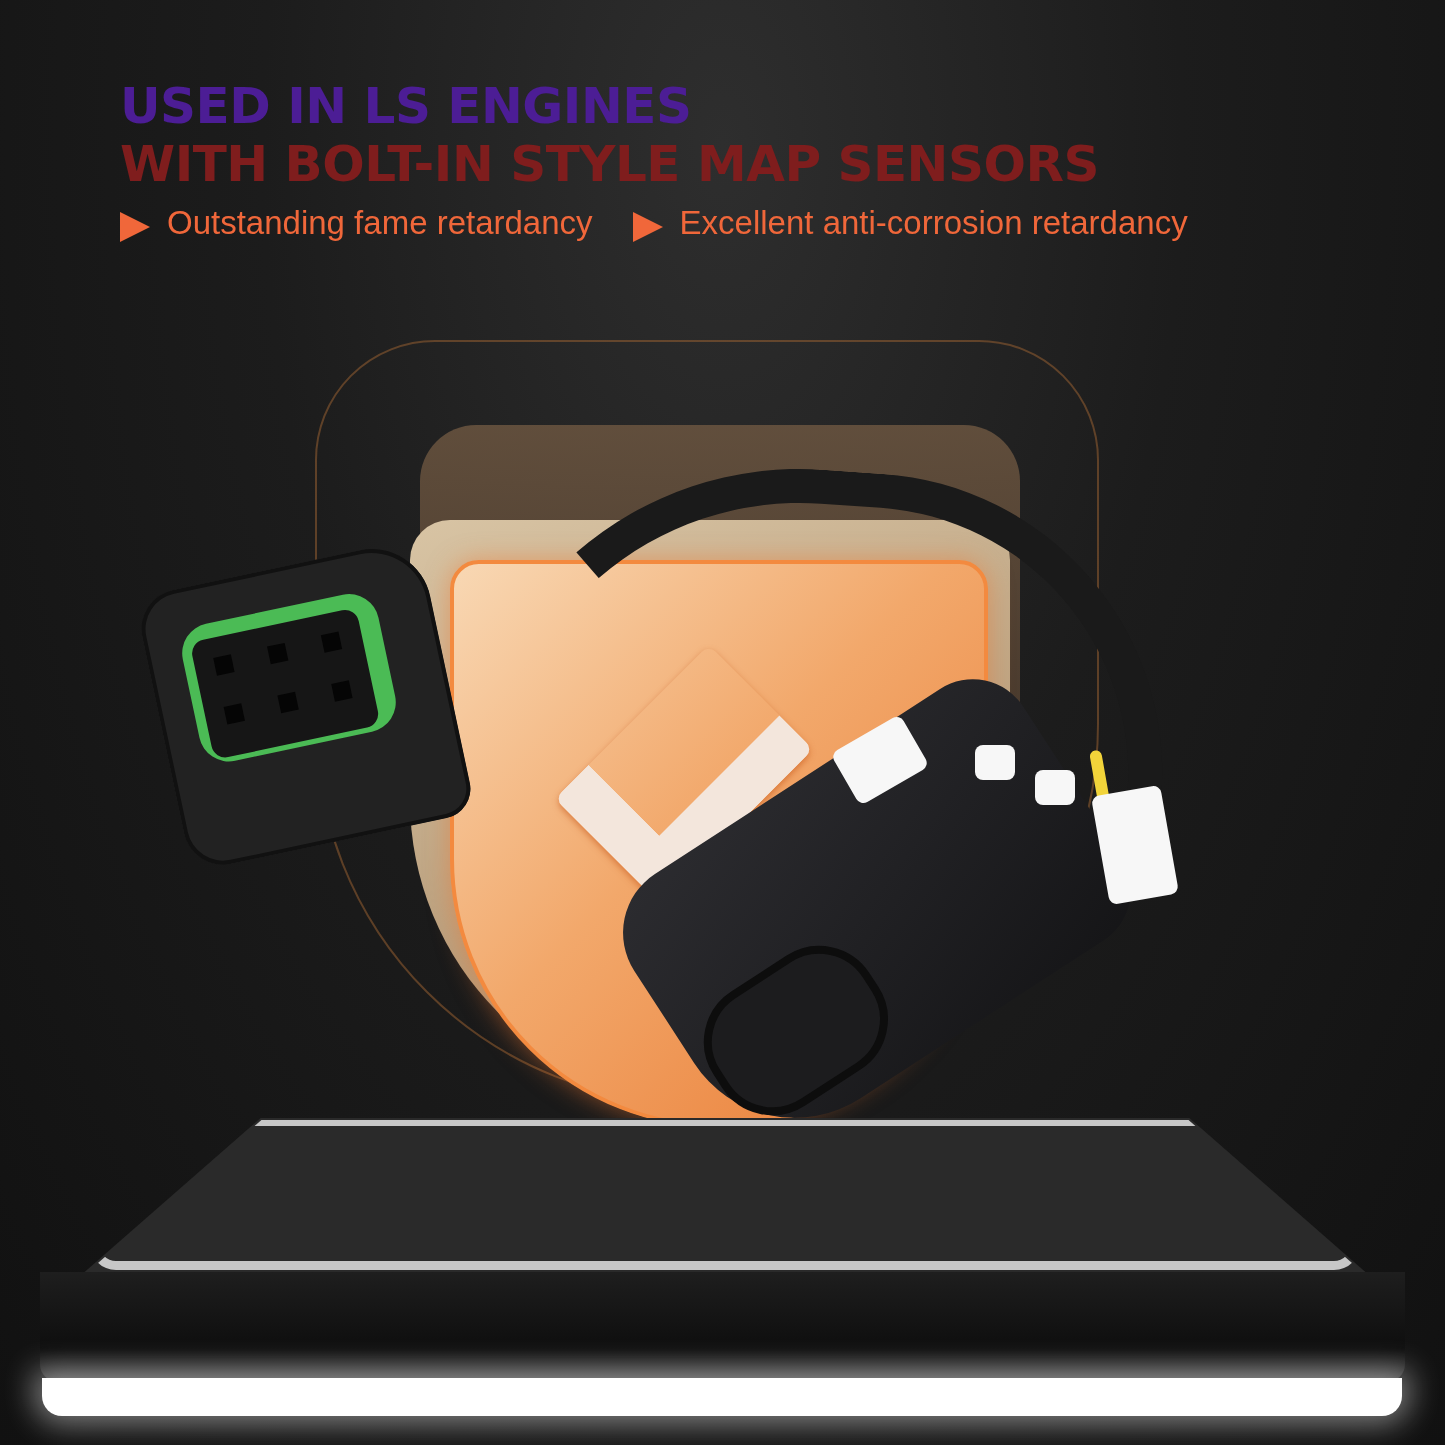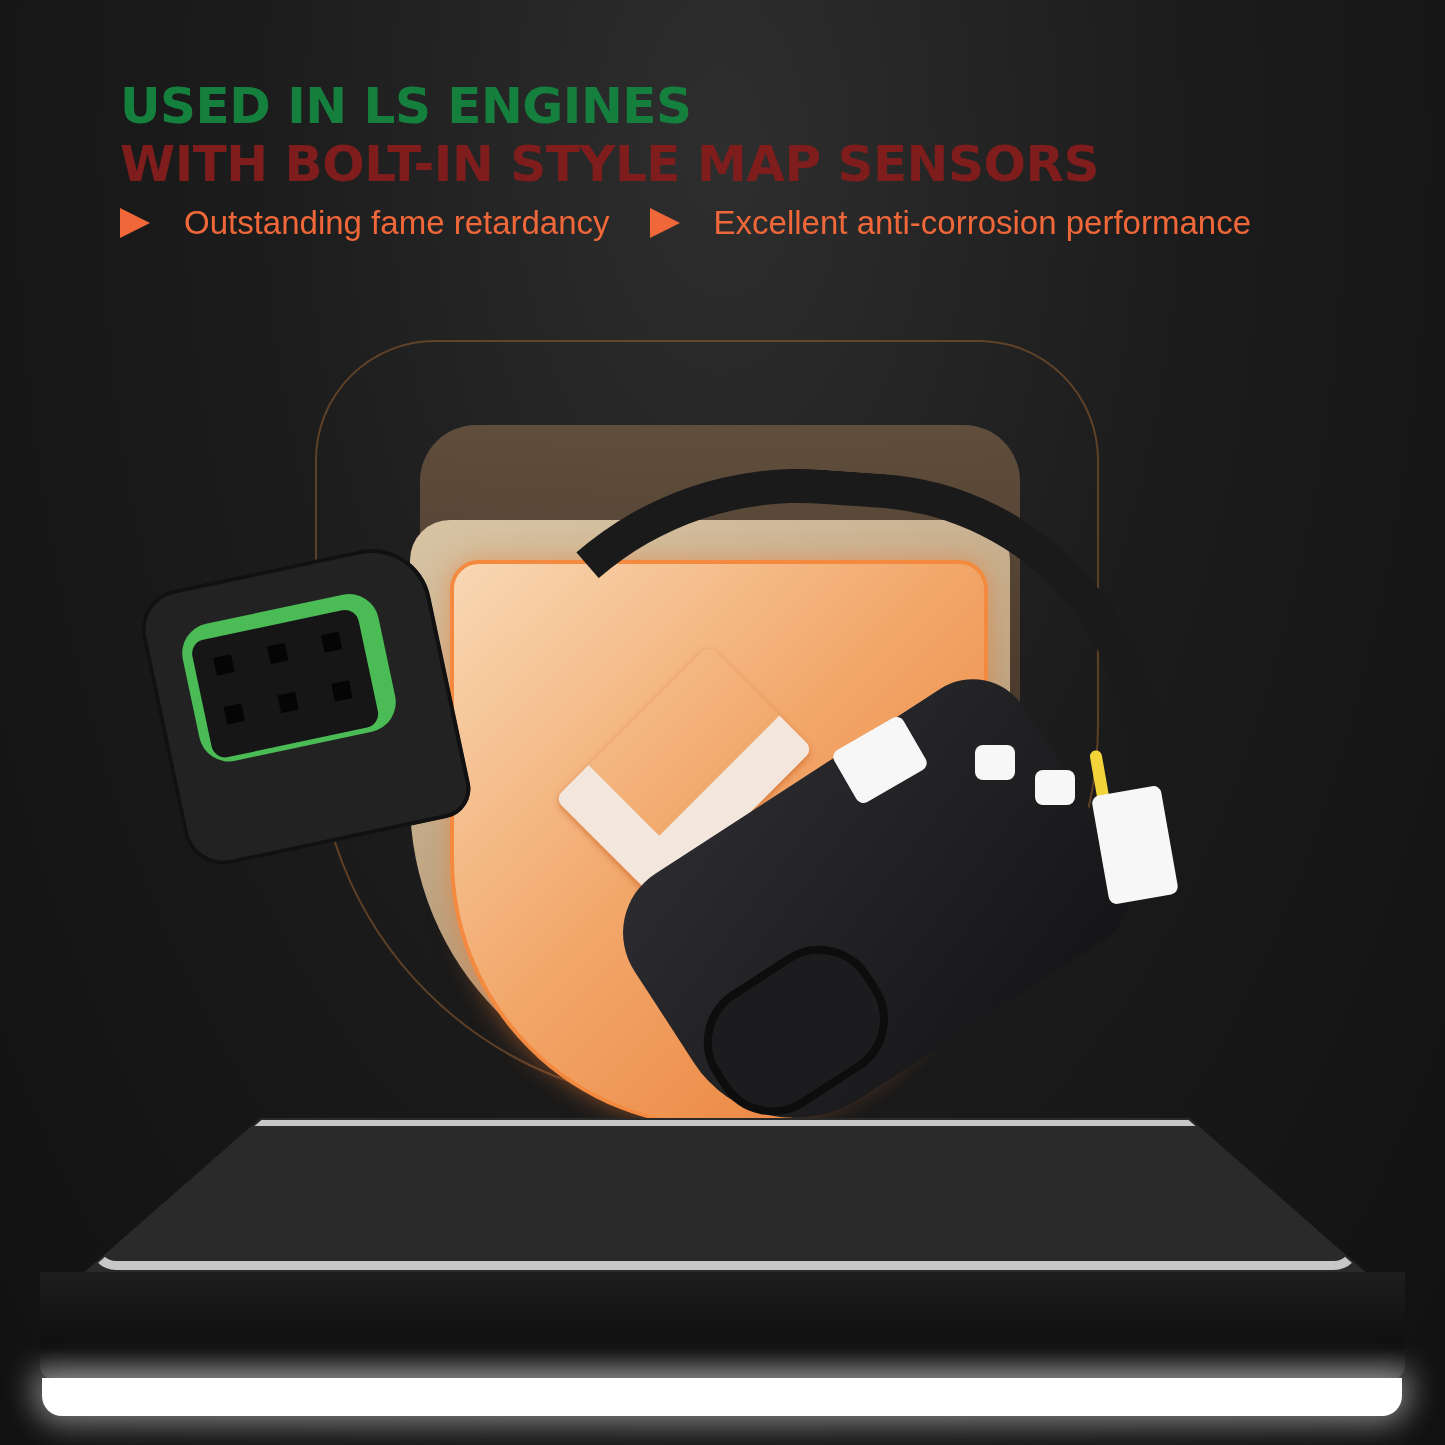--- a/index.html
+++ b/index.html
@@ -6,27 +6,27 @@
   body {
     width: 1445px; height: 1445px; overflow: hidden; position: relative;
     background: radial-gradient(ellipse at 50% 10%, #2e2e2e 0%, #1c1c1c 45%, #111 100%);
     font-family: "DejaVu Sans", "Liberation Sans", sans-serif;
   }
   .headline {
     position: absolute; left: 120px; top: 78px;
     font-family: "DejaVu Sans", sans-serif; font-weight: bold;
     letter-spacing: -0.5px;
   }
-  .headline .l1 { color: #15803d; font-size: 50px; line-height: 56px; display: block; }
+  .headline .l1 { color: #4c1d95; font-size: 50px; line-height: 56px; display: block; }
   .headline .l2 { color: #7f1d1d; font-size: 50px; line-height: 60px; display: block; }
   .features {
     position: absolute; left: 120px; top: 204px; display: flex; gap: 40px;
     align-items: center;
   }
-  .feature { display: flex; align-items: center; gap: 34px; color: #f0673a; font-size: 33px; font-family: "Liberation Sans", sans-serif; }
+  .feature { display: flex; align-items: flex-end; gap: 17px; color: #f0673a; font-size: 33px; font-family: "Liberation Sans", sans-serif; }
   .tri { width: 0; height: 0; border-top: 15px solid transparent; border-bottom: 15px solid transparent; border-left: 30px solid #f0673a; }
 
   
   .shield-outline {
     position: absolute; left: 315px; top: 340px; width: 780px; height: 760px;
     border: 2px solid rgba(150,95,50,0.55); border-radius: 120px 120px 380px 380px;
   }
   .shield-back {
     position: absolute; left: 420px; top: 425px; width: 600px; height: 620px;
     background: linear-gradient(180deg, #6b5540 0%, #4b3a2c 60%, #2a221b 100%);
@@ -117,21 +117,21 @@
   <span class="l2">WITH BOLT-IN STYLE MAP SENSORS</span>
 </div>
 
 <div class="features">
   <div class="feature">
     <span class="tri"></span>
     <span>Outstanding fame retardancy</span>
   </div>
   <div class="feature">
     <span class="tri"></span>
-    <span>Excellent anti-corrosion performance</span>
+    <span>Excellent anti-corrosion retardancy</span>
   </div>
 </div>
 
 <div>
   <div class="shield-outline"></div>
   <div class="shield-back"></div>
   <div class="shield-mid"></div>
   <div class="shield-front"></div>
   <div class="check"></div>
 </div>

